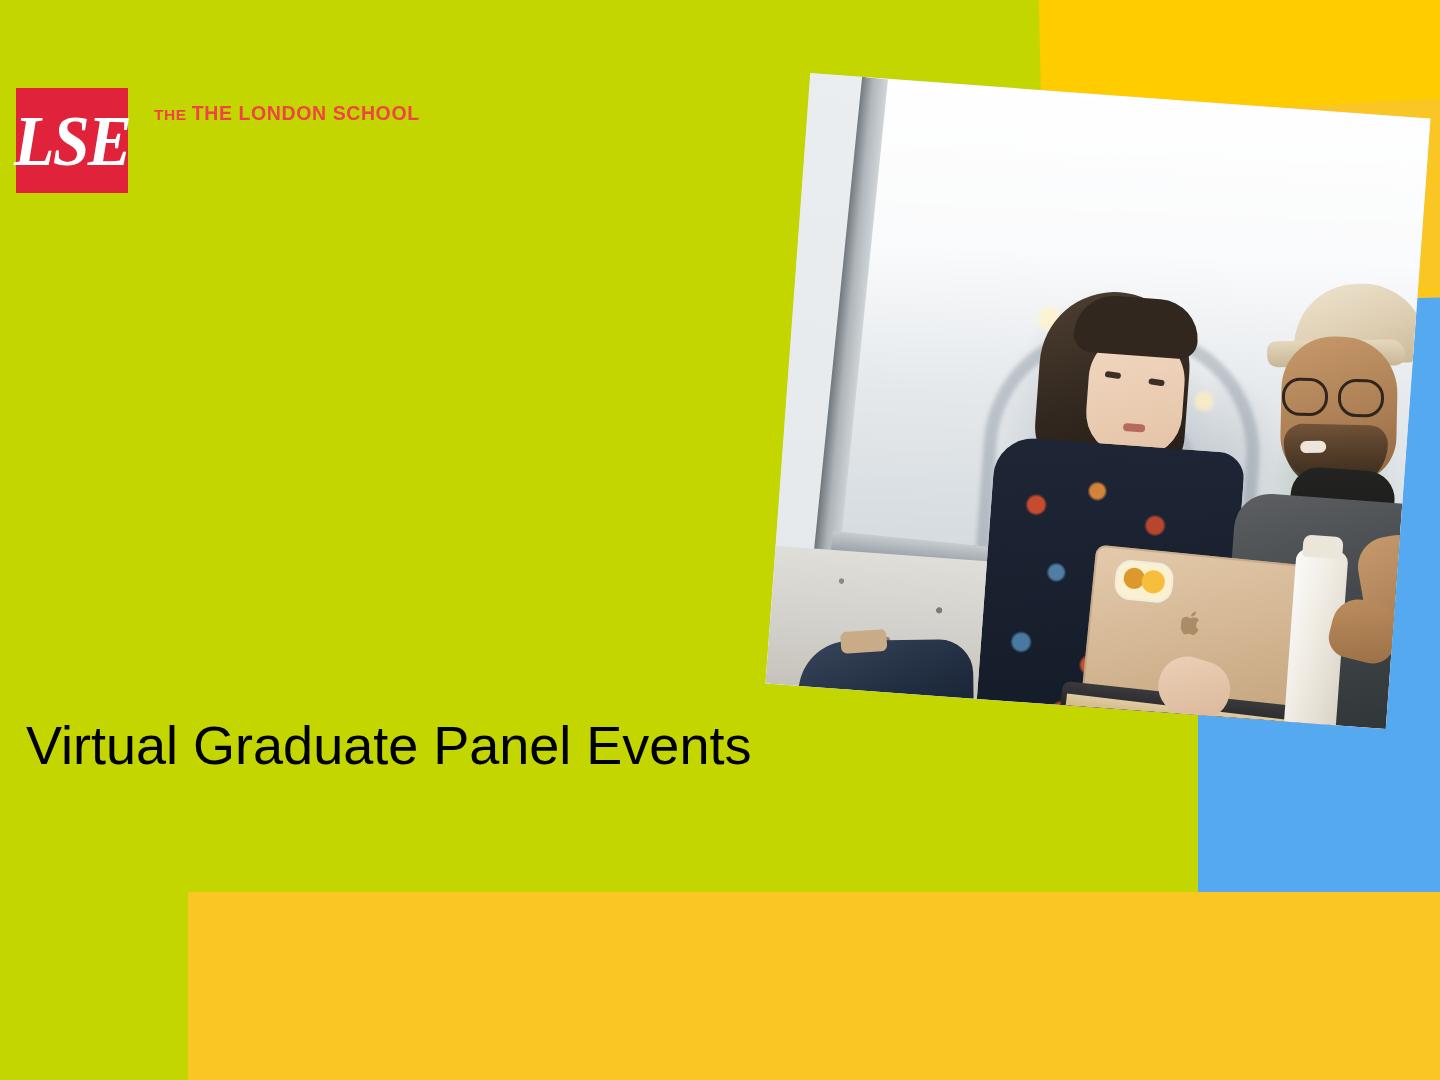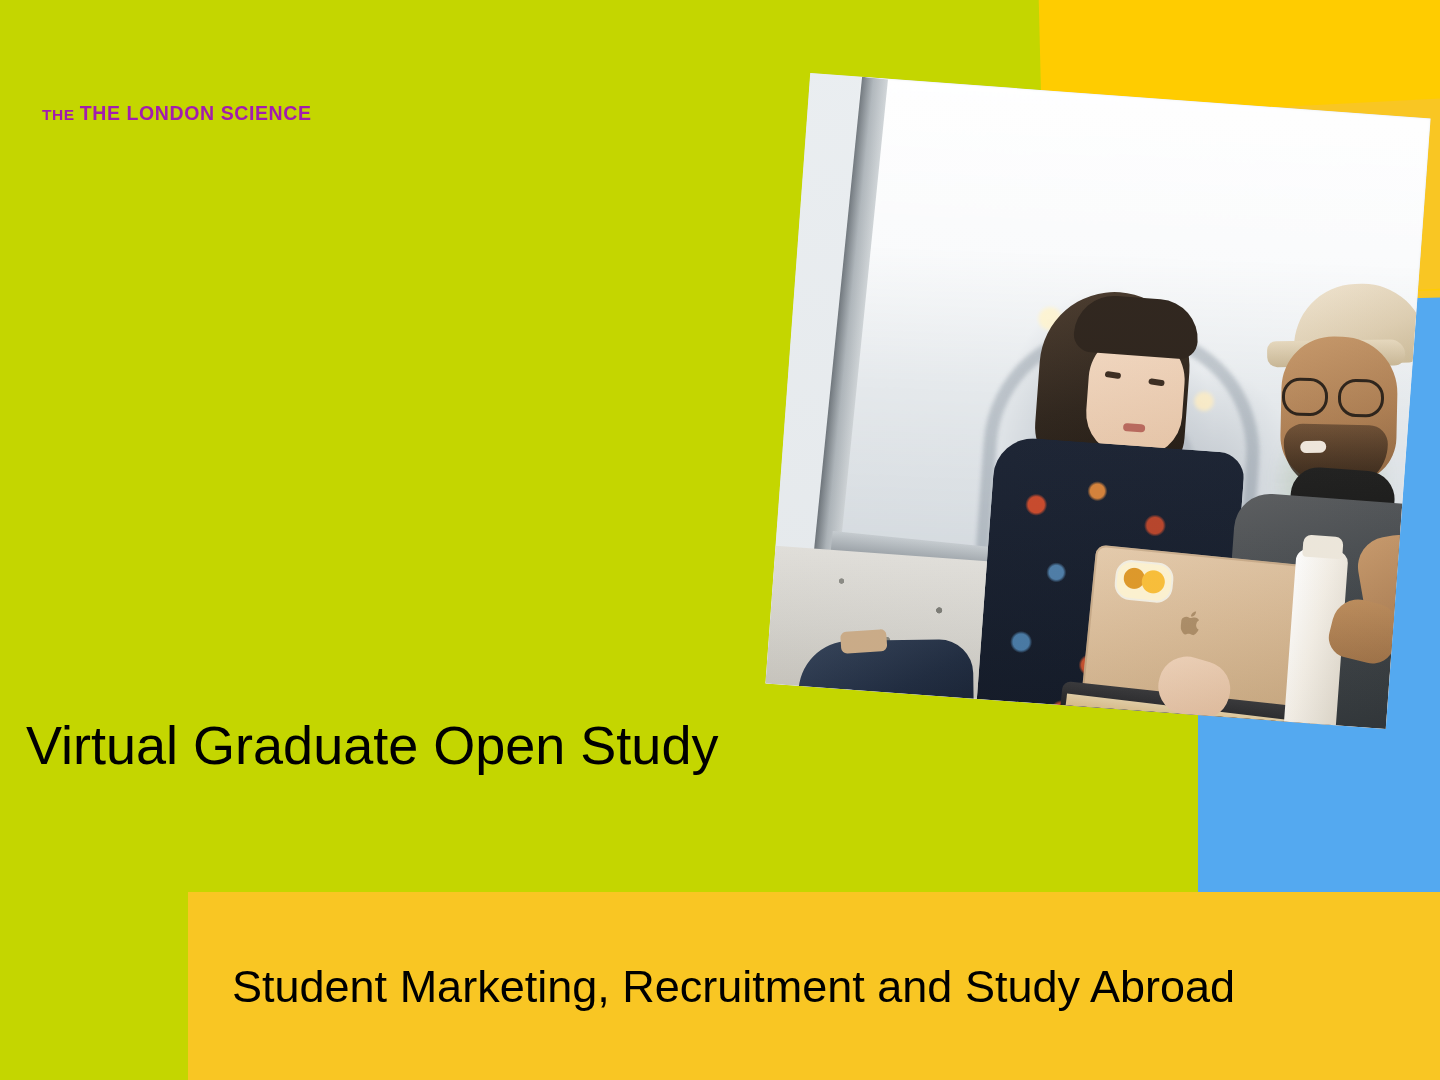--- a/index.html
+++ b/index.html
@@ -110,21 +110,21 @@
     font-weight: bold;
     font-style: italic;
     font-size: 72px;
     letter-spacing: -2px;
     line-height: 1;
     transform: scaleX(0.92);
   }
   .logo-words {
     margin-left: 26px;
     padding-top: 12px;
-    color: #a21caf;
+    color: #ef4444;
     font-family: "Liberation Sans", sans-serif;
     font-weight: bold;
     line-height: 1.42;
   }
   .logo-line { white-space: nowrap; display: flex; align-items: baseline; }
   .lw-sm { font-size: 15.5px; letter-spacing: 0.6px; }
   .lw-lg { font-size: 19.5px; letter-spacing: 0.6px; }
   .logo-redsq {
     display: inline-block;
     width: 17px; height: 17px;
@@ -567,24 +567,26 @@
       <div class="ph-m-hand"></div>
       <div class="ph-m-hand2"></div>
 
       <div class="ph-overlay"></div>
     </div>
   </div>
 
   <div class="bg-yellow-band"></div>
 
   <div class="logo">
+    <div class="logo-mark">
+      <span class="logo-mark-text">LSE</span>
+    </div>
     <div class="logo-words">
       <div class="logo-line">
         <span class="lw-sm">THE&nbsp;</span>
-        <span class="lw-lg">THE LONDON SCIENCE</span>
+        <span class="lw-lg">THE LONDON SCHOOL</span>
       </div>
     </div>
   </div>
 
-  <div class="subtitle">Virtual Graduate Open Study</div>
-  <div class="footer-band-text">Student Marketing, Recruitment and Study Abroad</div>
+  <div class="subtitle">Virtual Graduate Panel Events</div>
 
 </div>
 
 </body></html>

